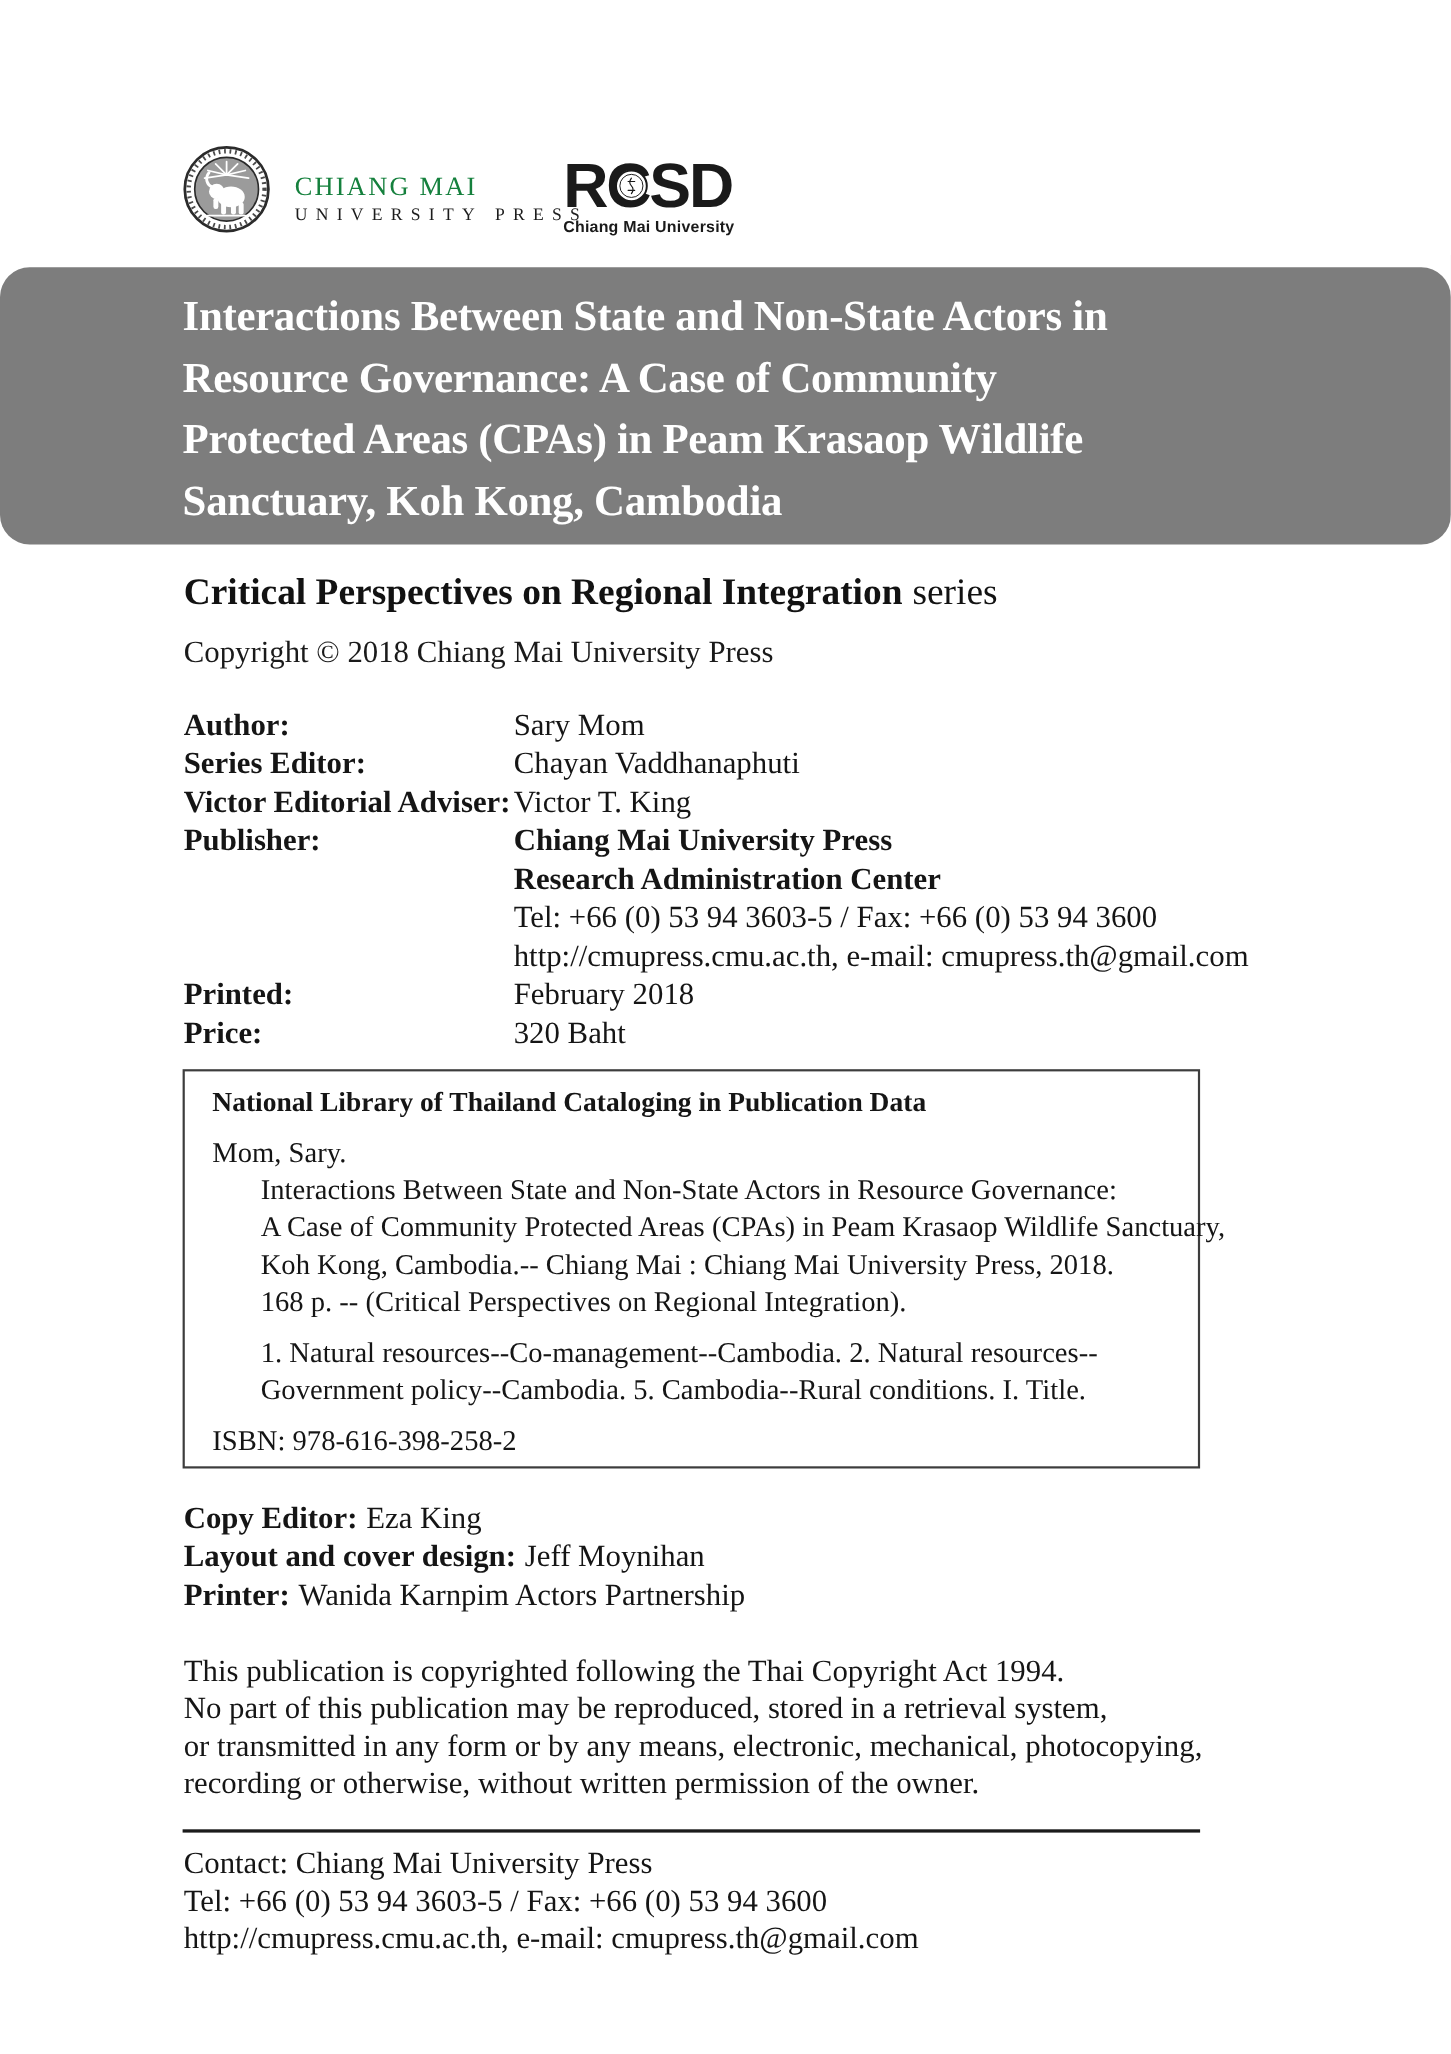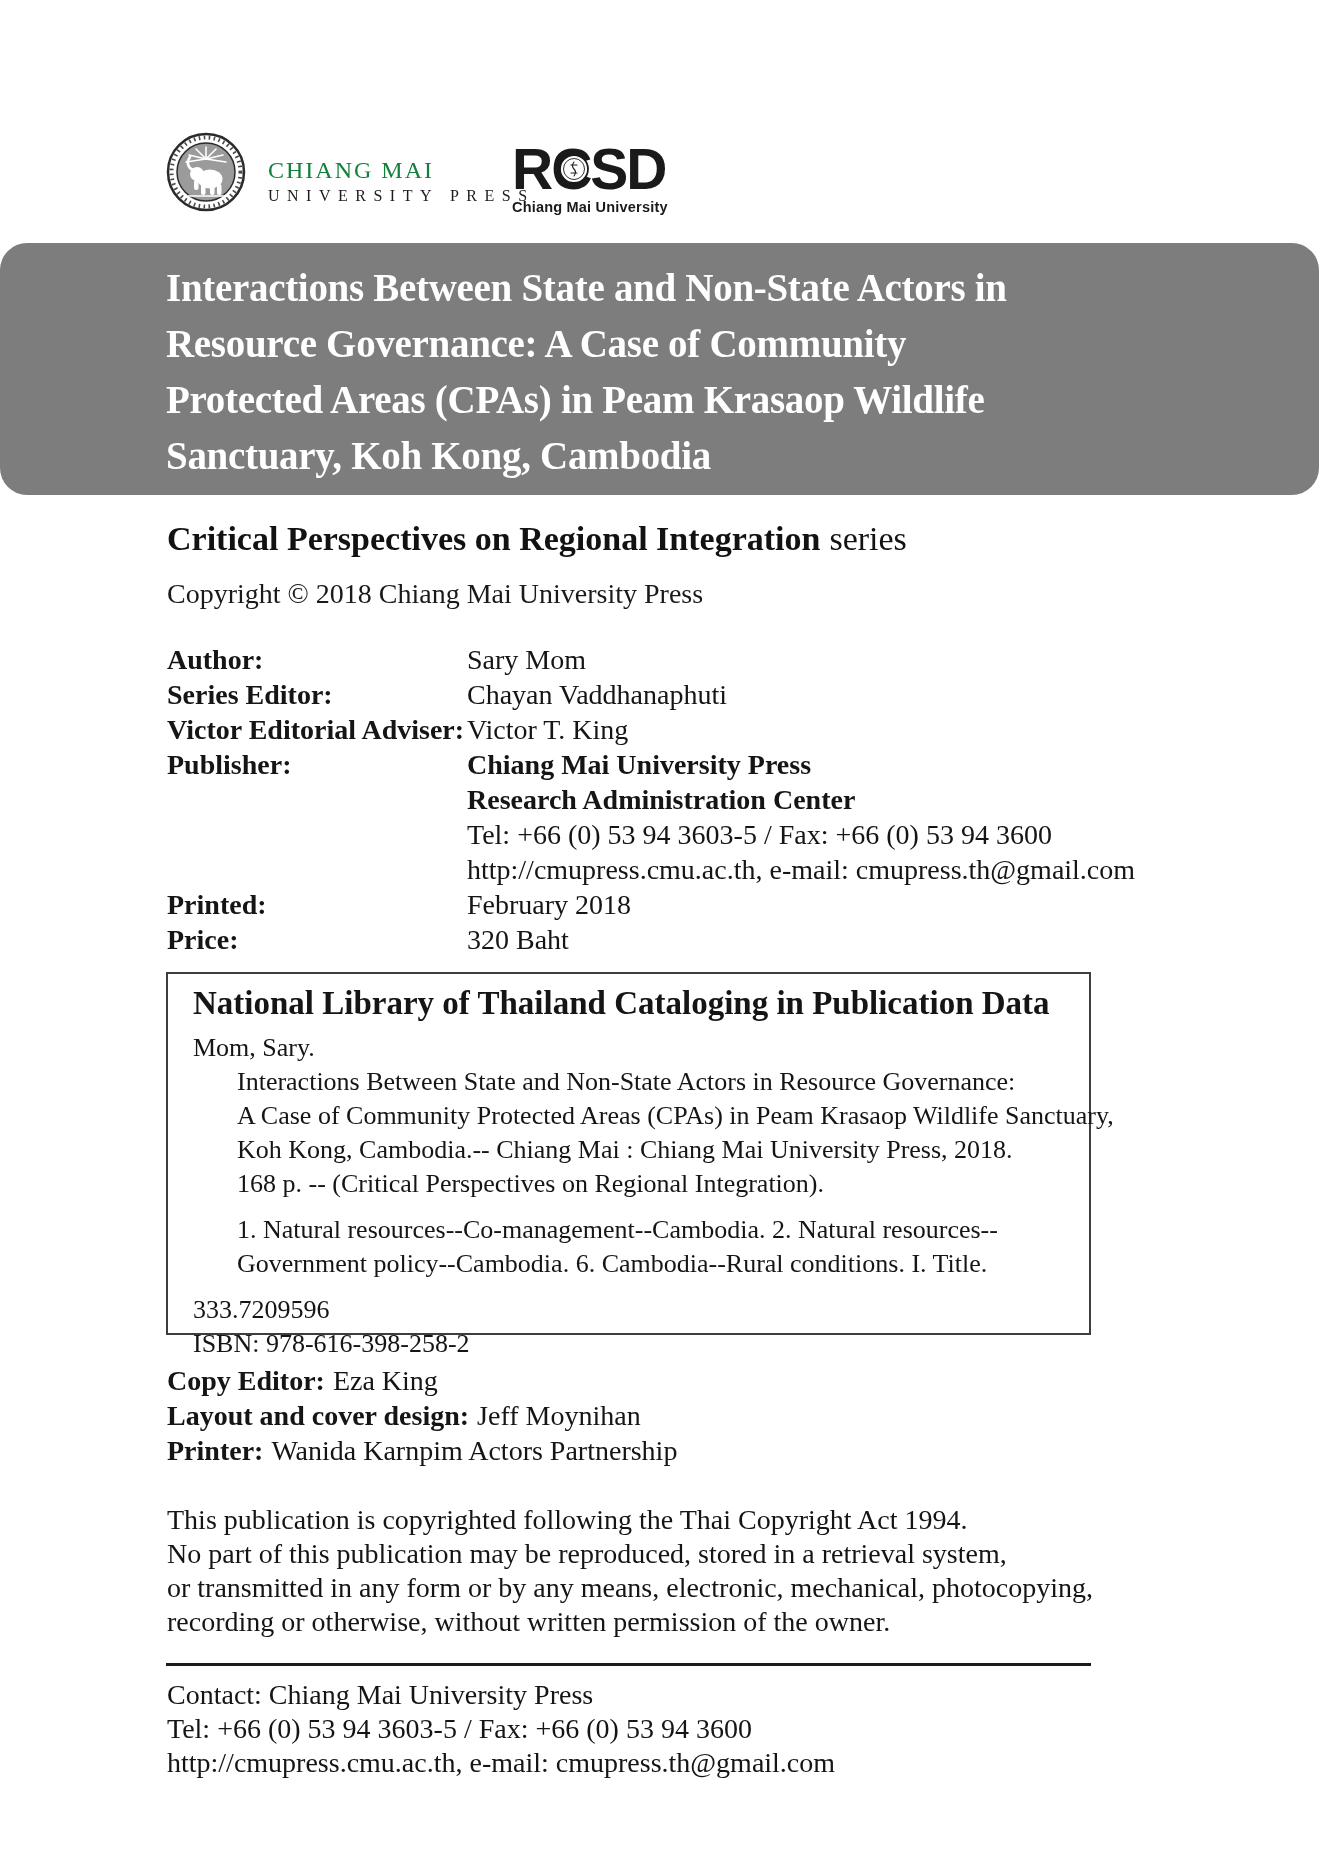--- a/index.html
+++ b/index.html
@@ -67,21 +67,21 @@
   .info-label { width: 300px; flex: 0 0 300px; font-weight: bold; white-space: nowrap; }
   .info-value { white-space: nowrap; }
   .info-value.bold { font-weight: bold; }
 
   
   .catalog-box {
     position: absolute; left: 166px; top: 972px; width: 925px; height: 363px;
     border: 2px solid #3d3d3d; background: #fff;
     padding: 12px 20px 0 25px; font-size: 26px; line-height: 34px;
   }
-  .catalog-heading { font-weight: bold; font-size: 33px; white-space: nowrap; }
+  .catalog-heading { font-weight: bold; font-size: 25px; white-space: nowrap; }
   .catalog-entry-head { margin-top: 11px; white-space: nowrap; }
   .catalog-indent { padding-left: 44px; white-space: nowrap; }
   .catalog-gap { height: 12px; }
 
   
   .credits { position: absolute; left: 167px; top: 1363px; }
   .credit-line { font-size: 28px; line-height: 35px; white-space: nowrap; }
   .credit-label { font-weight: bold; }
   .credit-value { margin-left: 8px; }
 
@@ -201,23 +201,22 @@
 
   <div class="catalog-box">
     <div class="catalog-heading">National Library of Thailand Cataloging in Publication Data</div>
     <div class="catalog-entry-head">Mom, Sary.</div>
     <div class="catalog-indent">Interactions Between State and Non-State Actors in Resource Governance:</div>
     <div class="catalog-indent">A Case of Community Protected Areas (CPAs) in Peam Krasaop Wildlife Sanctuary,</div>
     <div class="catalog-indent">Koh Kong, Cambodia.-- Chiang Mai : Chiang Mai University Press, 2018.</div>
     <div class="catalog-indent">168 p. -- (Critical Perspectives on Regional Integration).</div>
     <div class="catalog-gap"></div>
     <div class="catalog-indent">1. Natural resources--Co-management--Cambodia. 2. Natural resources--</div>
-    <div class="catalog-indent">Government policy--Cambodia. 6. Cambodia--Rural conditions. I. Title.</div>
+    <div class="catalog-indent">Government policy--Cambodia. 5. Cambodia--Rural conditions. I. Title.</div>
     <div class="catalog-gap"></div>
-    <div>333.7209596</div>
     <div>ISBN: 978-616-398-258-2</div>
   </div>
 
   <div class="credits">
     <div class="credit-line">
       <span class="credit-label">Copy Editor:</span><span class="credit-value">Eza King</span>
     </div>
     <div class="credit-line">
       <span class="credit-label">Layout and cover design:</span><span class="credit-value">Jeff Moynihan</span>
     </div>

